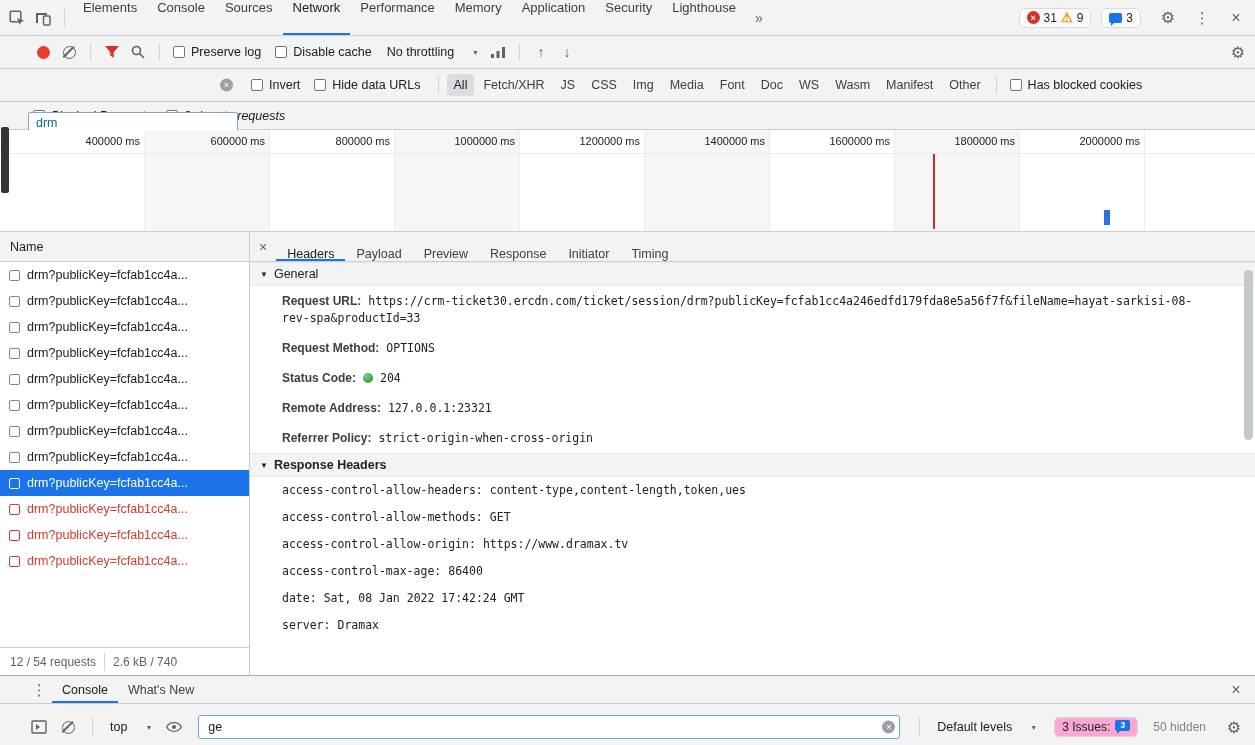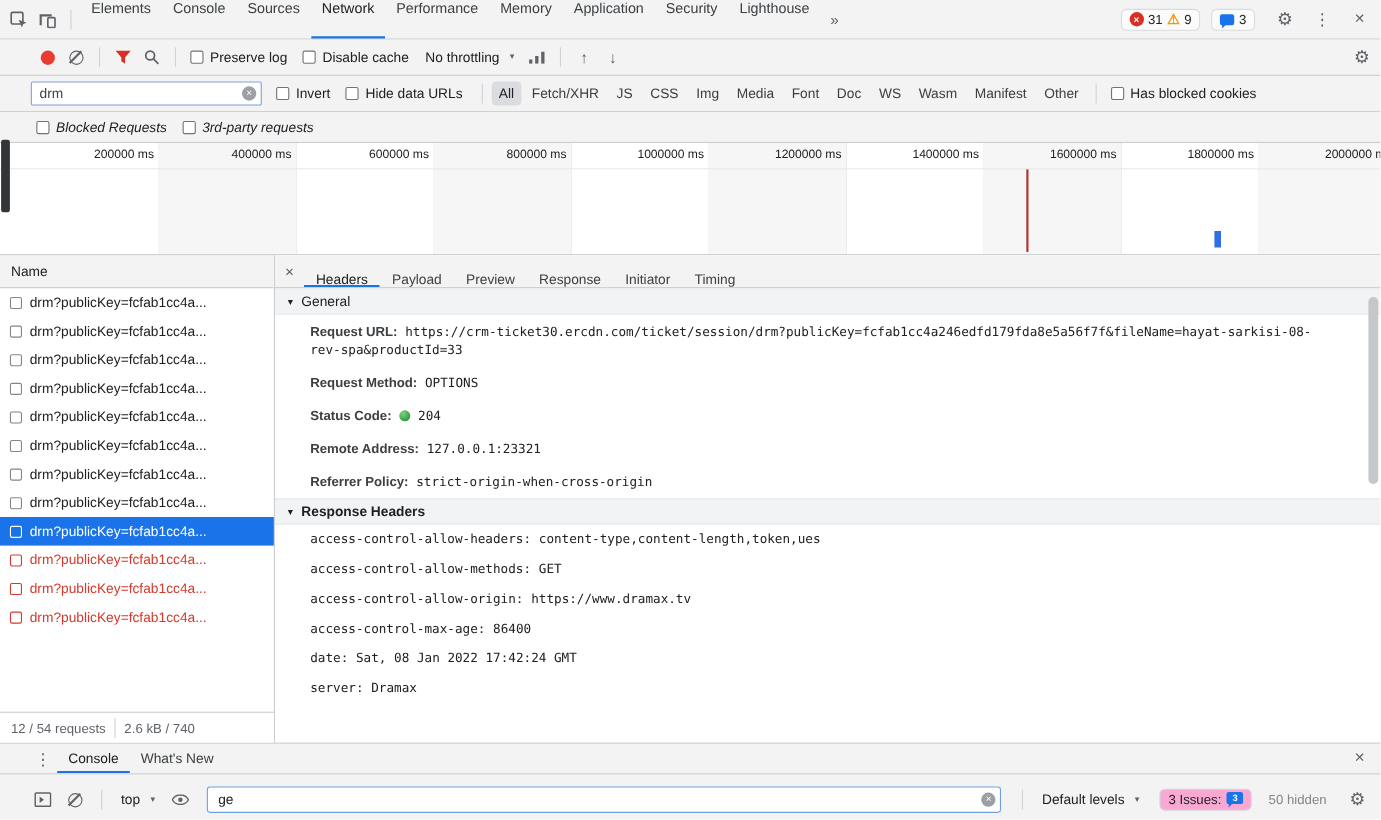--- a/index.html
+++ b/index.html
@@ -35,29 +35,29 @@
 
   
   #toolbar2 { height:33px; padding-left:30px; }
   .record-dot { width:13px; height:13px; border-radius:50%; background:#ea3b30; }
   .slash-circle { width:13px; height:13px; border:1.6px solid #5f6368; border-radius:50%; position:relative; }
   .slash-circle::after { content:""; position:absolute; width:15px; height:1.6px; background:#5f6368;
                          top:4.6px; left:-2.6px; transform:rotate(-45deg); }
   .chk-item { display:flex; align-items:center; margin:0 9px 0 5px; white-space:nowrap; color:#202124; }
   .checkbox { width:12px; height:12px; border:1.4px solid #6f7479; border-radius:2px; background:#fff;
               margin-right:6px; flex:none; }
-  .select-like { display:flex; align-items:center; gap:8px; color:#202124; padding:0 6px; white-space:nowrap;justify-content:flex-end; }
+  .select-like { display:flex; align-items:center; gap:18px; color:#202124; padding:0 6px; white-space:nowrap;justify-content:flex-end; }
   .dd-arrow { font-size:7px; color:#5f6368; }
 
   
   #filterrow { height:33px; padding-left:28px; }
   #filterrow2 { height:28px; padding-left:28px;font-style:italic; }
   .filter-input-wrap { position:relative; width:210px; height:22px; flex:none; margin-right:8px; }
   .filter-input { width:100%; height:100%; border:1px solid #7ea4d8; border-radius:2px; padding:0 22px 0 7px;
-                  font:12.5px "Liberation Sans",sans-serif; color:#404040; background:#fff; outline:none; }
+                  font:12.5px "Liberation Sans",sans-serif; color:#0369a1; background:#fff; outline:none;margin-top:38px; }
   .clear-btn { position:absolute; right:5px; top:50%; transform:translateY(-50%); width:13px; height:13px;
                border-radius:50%; background:#9aa0a6; color:#fff; font-size:9px; line-height:1;
                display:flex; align-items:center; justify-content:center; }
   .pills { display:flex; gap:2px; align-items:center; }
   .pill { padding:4px 7px; border-radius:4px; color:#3c4043; white-space:nowrap; }
   .pill.active { background:#dadce0; color:#202124; }
 
   
   #timeline { height:102px; border-bottom:1px solid #cacdd1; position:relative; display:flex; background:#fff; overflow:hidden; }
   .tl-spacer { width:20px; flex:none; }
@@ -294,23 +294,20 @@
   <label class="chk-item">
     <span class="checkbox"></span>
     <span>3rd-party requests</span>
   </label>
 </div>
 
 <div id="timeline">
   <div class="tl-spacer"></div>
   <div class="tl-cells">
 
-  <div class="tl-cell">
-        <span class="tl-label">200000 ms</span>
-      </div>
       <div class="tl-cell">
         <span class="tl-label">400000 ms</span>
       </div>
       <div class="tl-cell">
         <span class="tl-label">600000 ms</span>
       </div>
       <div class="tl-cell">
         <span class="tl-label">800000 ms</span>
       </div>
       <div class="tl-cell">

